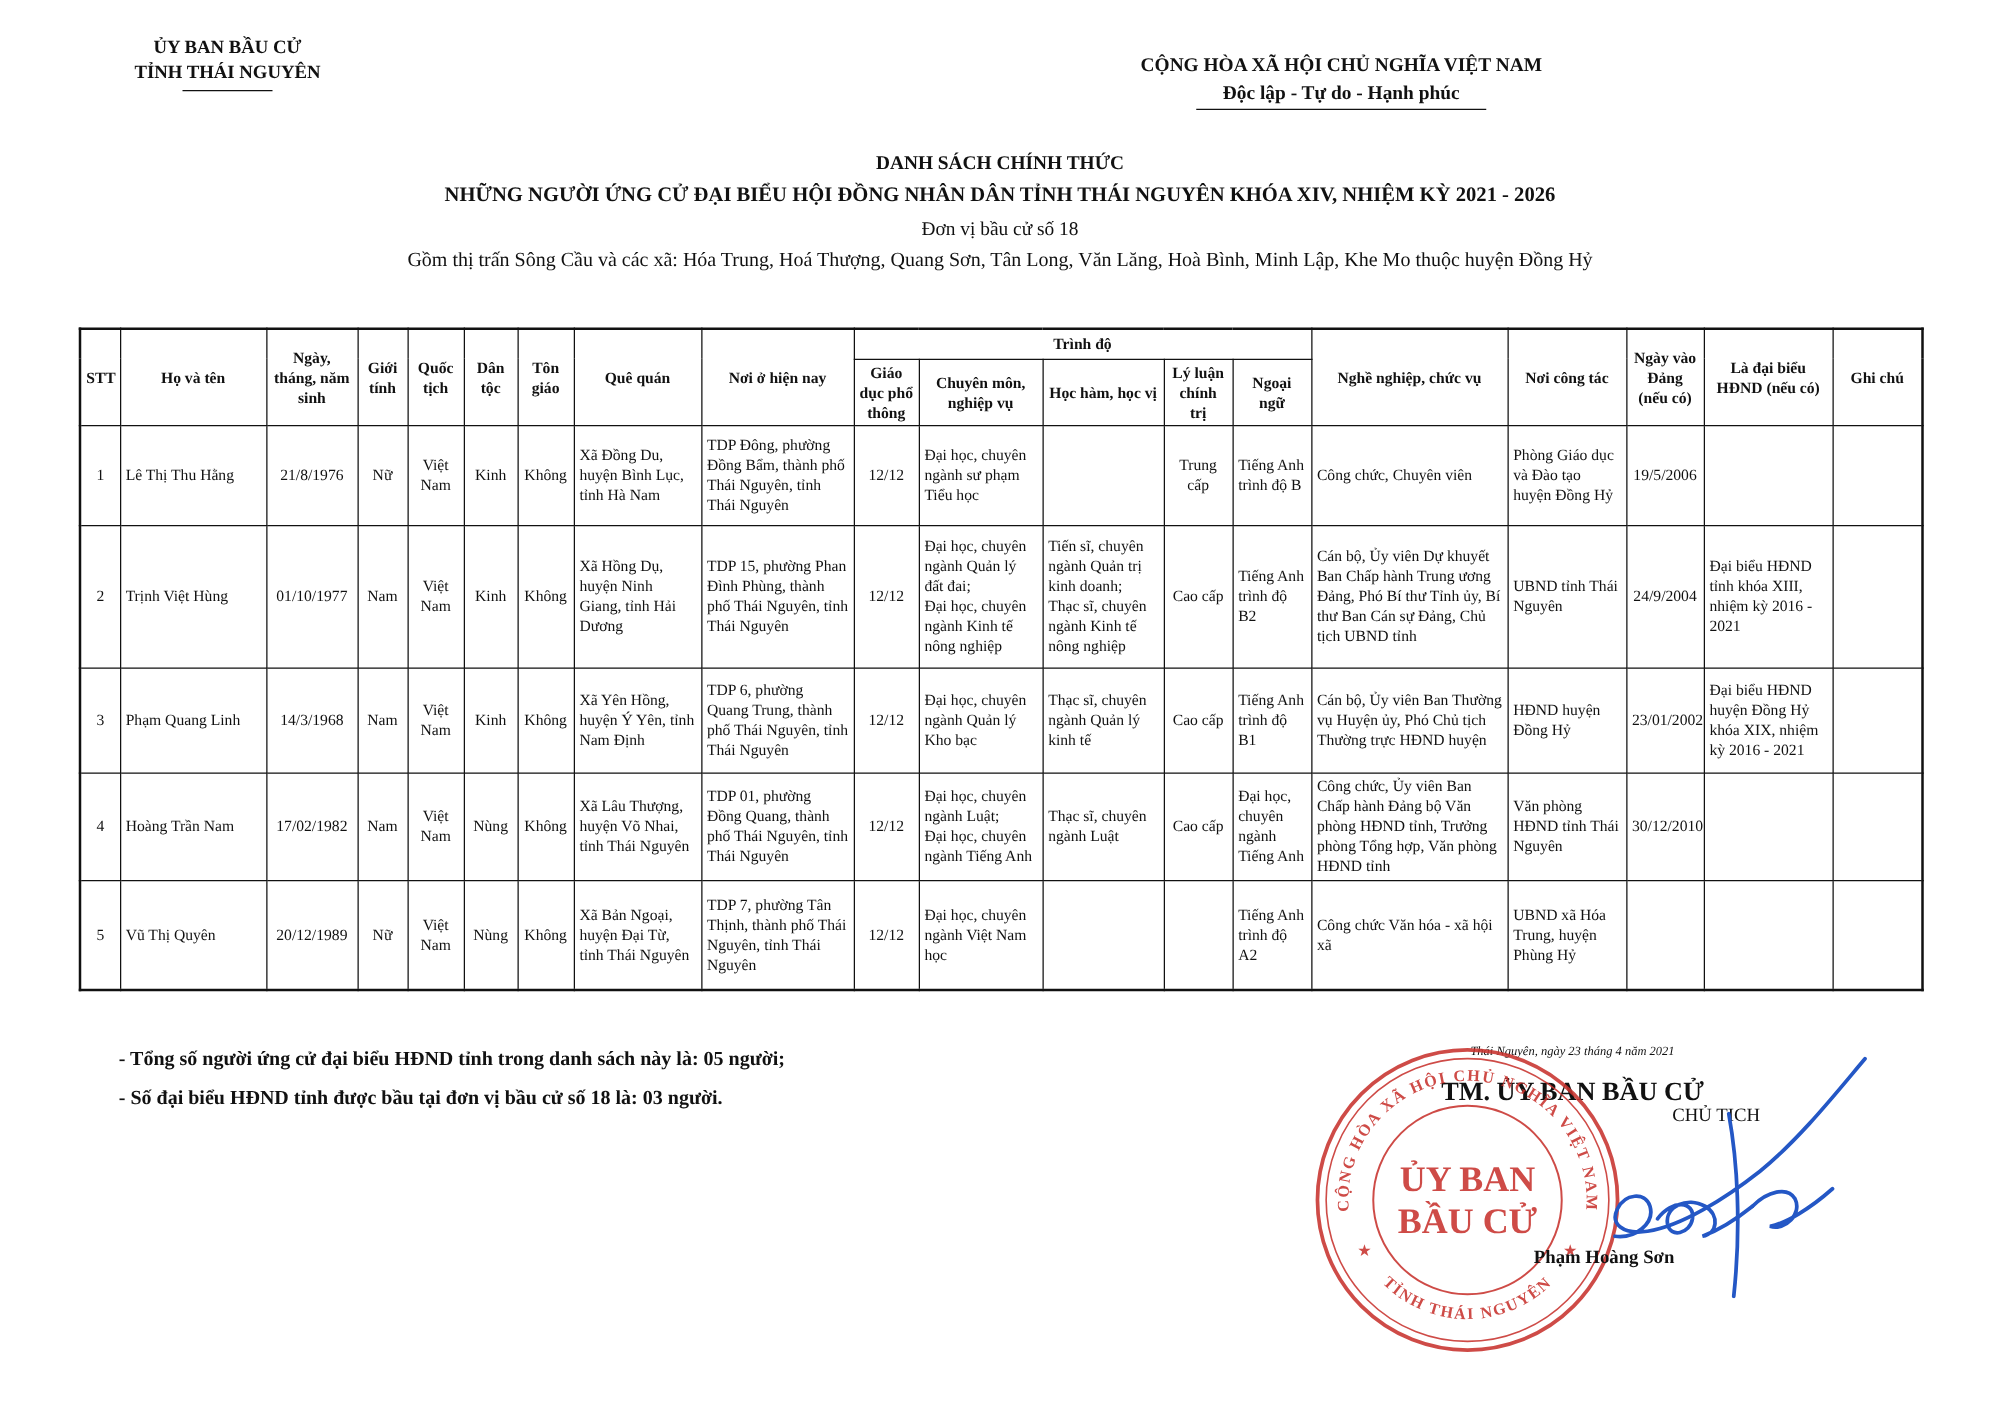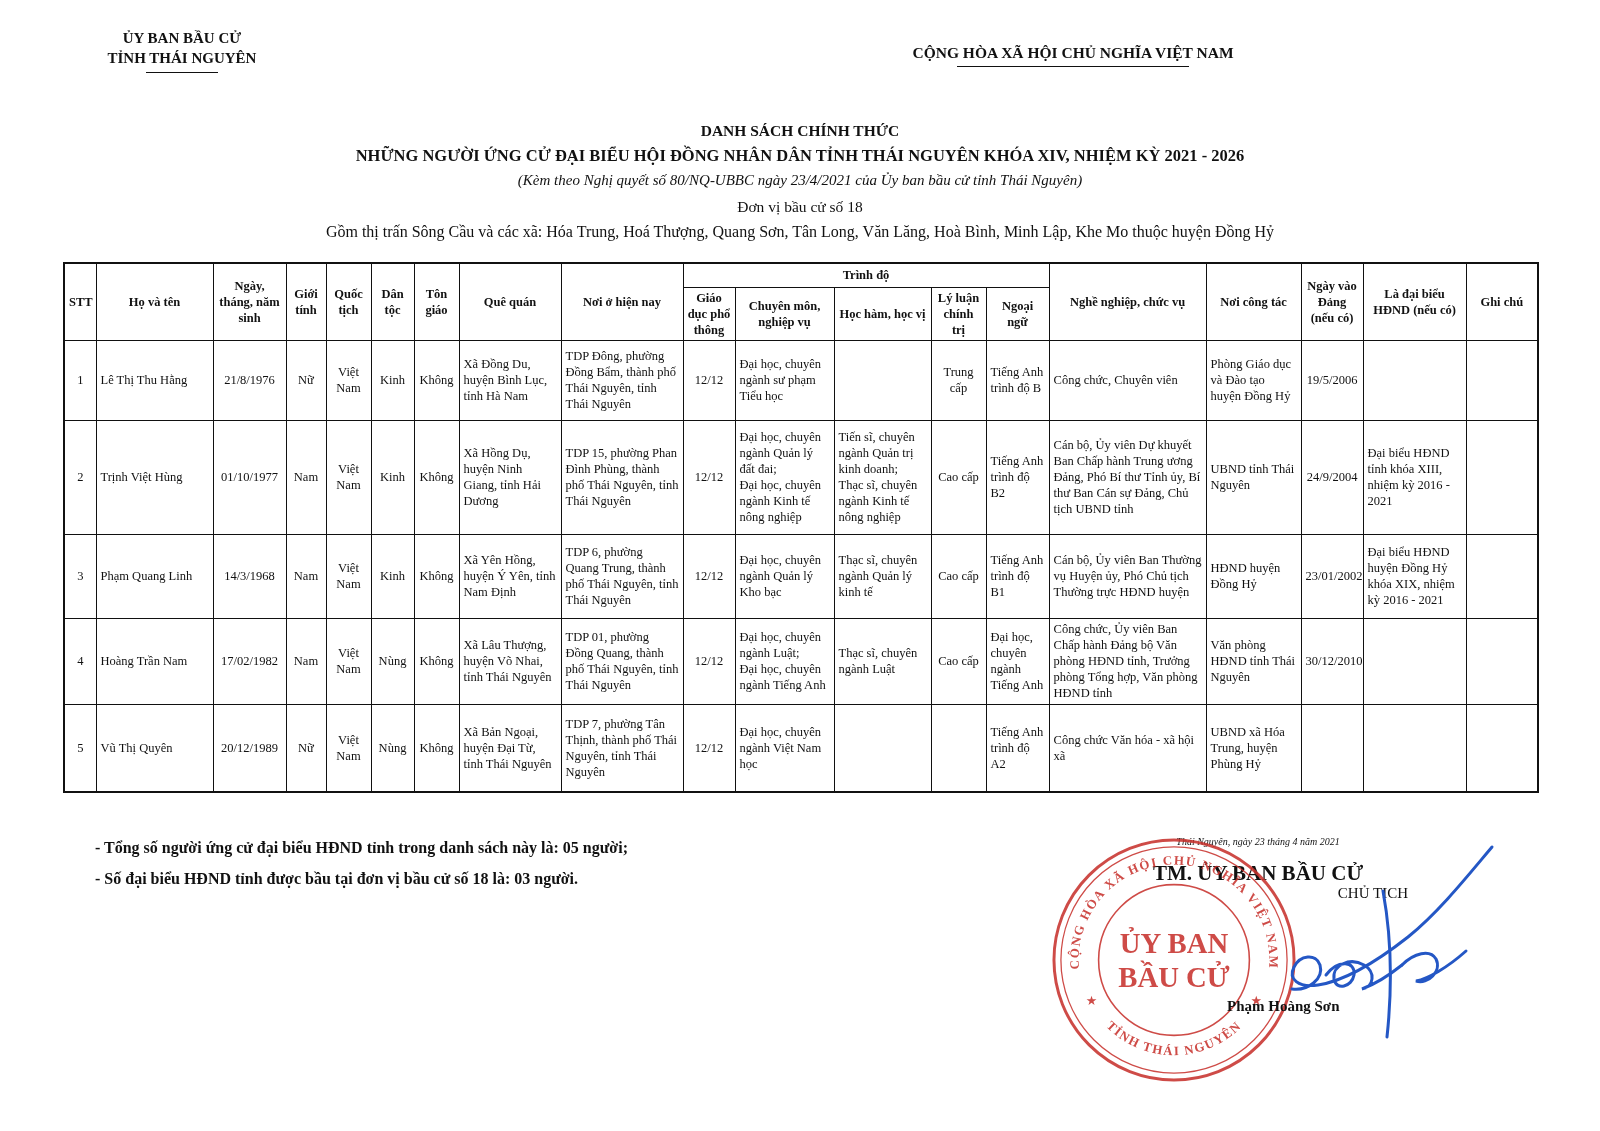--- a/index.html
+++ b/index.html
@@ -43,27 +43,27 @@
 </head>
 <body>
 
 <div class="abs org-block">
   <div>ỦY BAN BẦU CỬ</div>
   <div>TỈNH THÁI NGUYÊN</div>
   <div class="org-underline"></div>
 </div>
 <div class="abs national-block">
   <div>CỘNG HÒA XÃ HỘI CHỦ NGHĨA VIỆT NAM</div>
+  <div>Độc lập - Tự do - Hạnh phúc</div>
   <div class="motto-underline"></div>
 </div>
 
 <div class="abs title-block">
   <div class="t1">DANH SÁCH CHÍNH THỨC</div>
   <div class="t2">NHỮNG NGƯỜI ỨNG CỬ ĐẠI BIỂU HỘI ĐỒNG NHÂN DÂN TỈNH THÁI NGUYÊN KHÓA XIV, NHIỆM KỲ 2021 - 2026</div>
-  <div class="t3">(Kèm theo Nghị quyết số 80/NQ-UBBC ngày 23/4/2021 của Ủy ban bầu cử tỉnh Thái Nguyên)</div>
   <div class="t4">Đơn vị bầu cử số 18</div>
   <div class="t5">Gồm thị trấn Sông Cầu và các xã: Hóa Trung, Hoá Thượng, Quang Sơn, Tân Long, Văn Lăng, Hoà Bình, Minh Lập, Khe Mo thuộc huyện Đồng Hỷ</div>
 </div>
 
 <table class="main">
   <colgroup>
     <col style="width:32px">
       <col style="width:117px">
       <col style="width:73px">
       <col style="width:40px">

